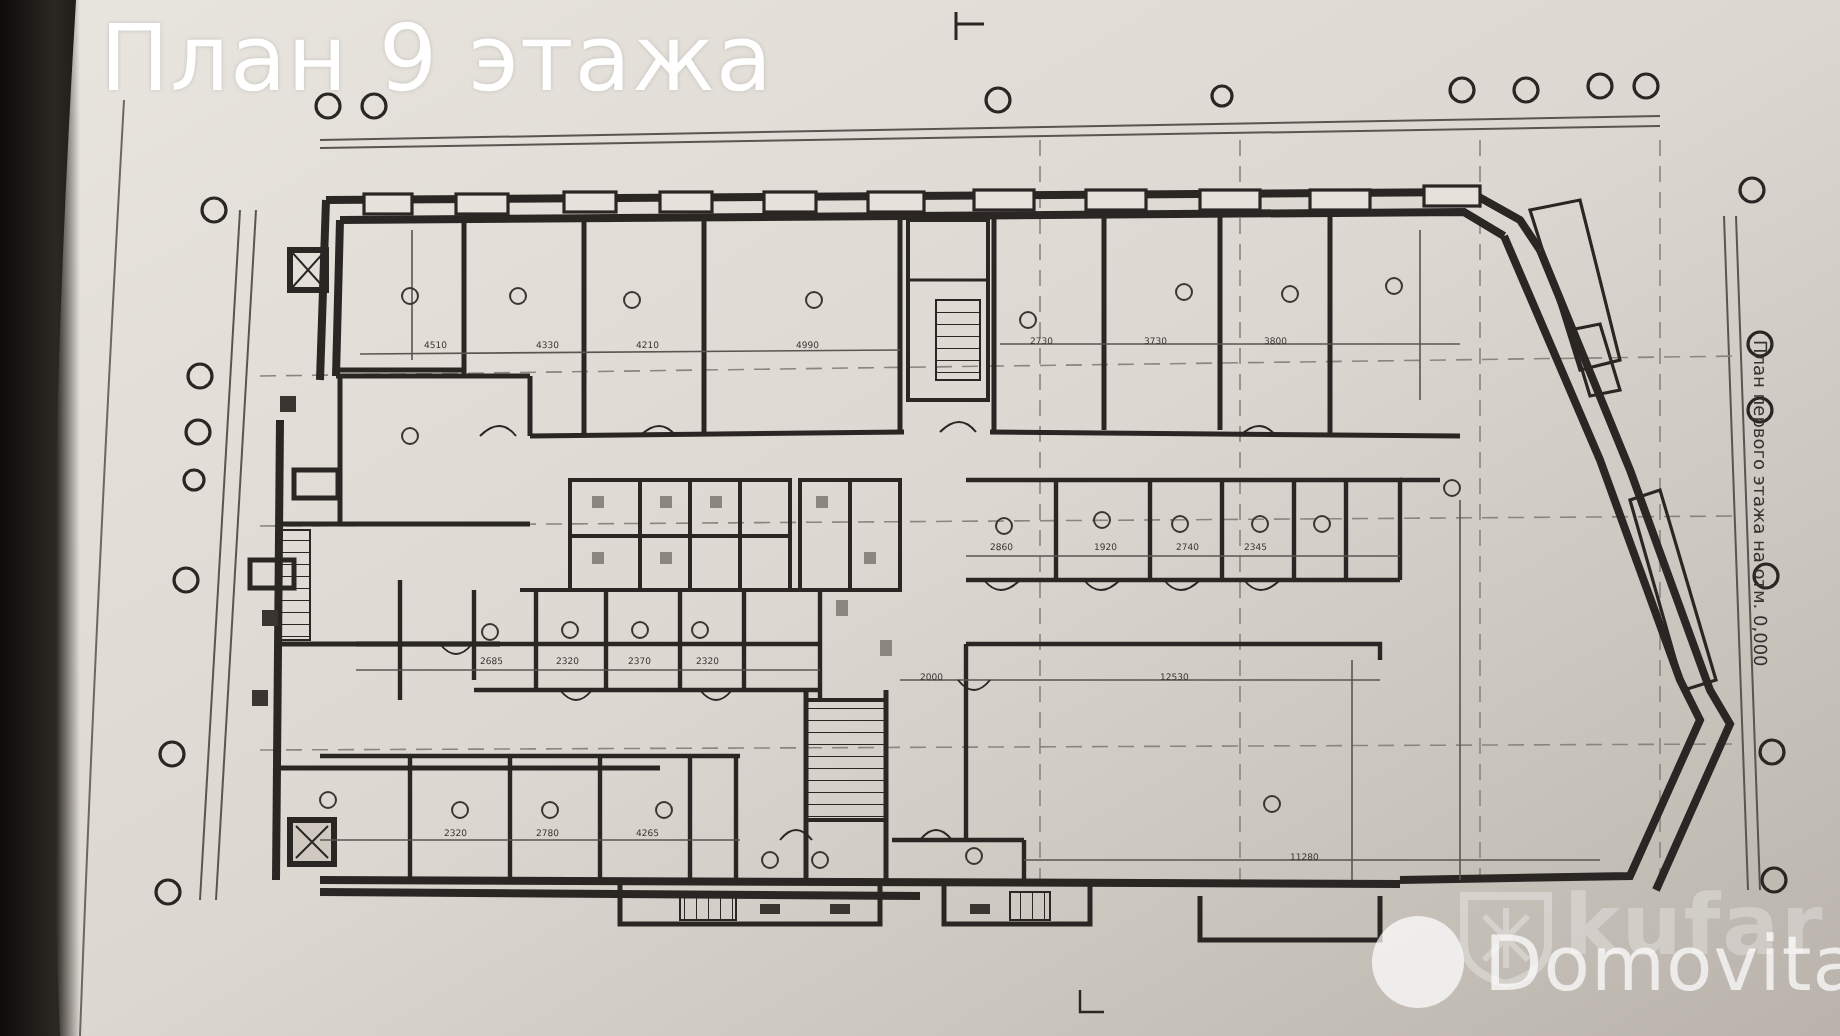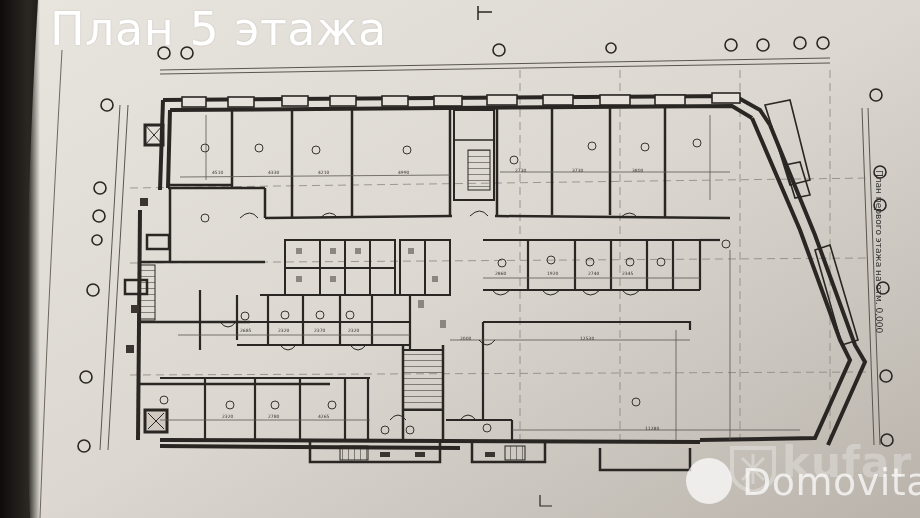--- a/index.html
+++ b/index.html
@@ -357,21 +357,21 @@
     <text x="580" y="340">12530</text>
       <text x="645" y="430">11280</text>
     <text x="460" y="340">2000</text>
   </g>
 </svg>
 
 <div class="paper-shadow"></div>
 
 <div class="sidenote">План первого этажа на отм. 0,000</div>
 
-<div class="title">План 5 этажа</div>
+<div class="title">План 9 этажа</div>
 
 <div class="wm">
   <svg class="wm-shield" viewBox="0 0 54 50">
     <path d="M6 4 L48 4 L48 28 Q48 42 27 48 Q6 42 6 28 Z" fill="none" stroke="rgba(255,255,255,0.3)" stroke-width="4"></path>
     <path d="M16 14 L38 36 M38 14 L16 36 M27 10 L27 40" stroke="rgba(255,255,255,0.3)" stroke-width="3"></path>
   </svg>
   <div class="wm-kufar">kufar</div>
   <div class="wm-dot"></div>
   <div class="wm-domovita">Domovita</div>
 </div>

